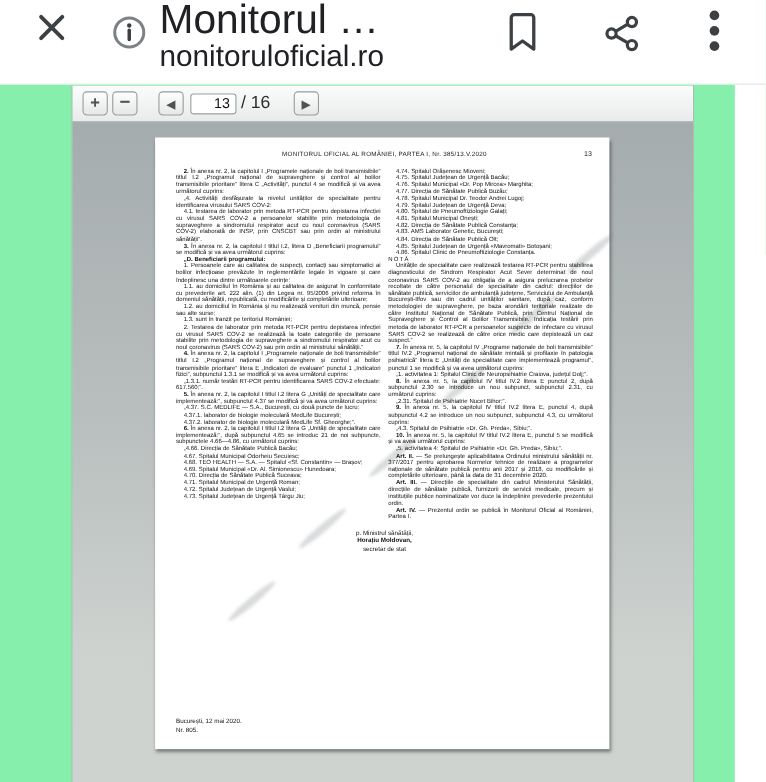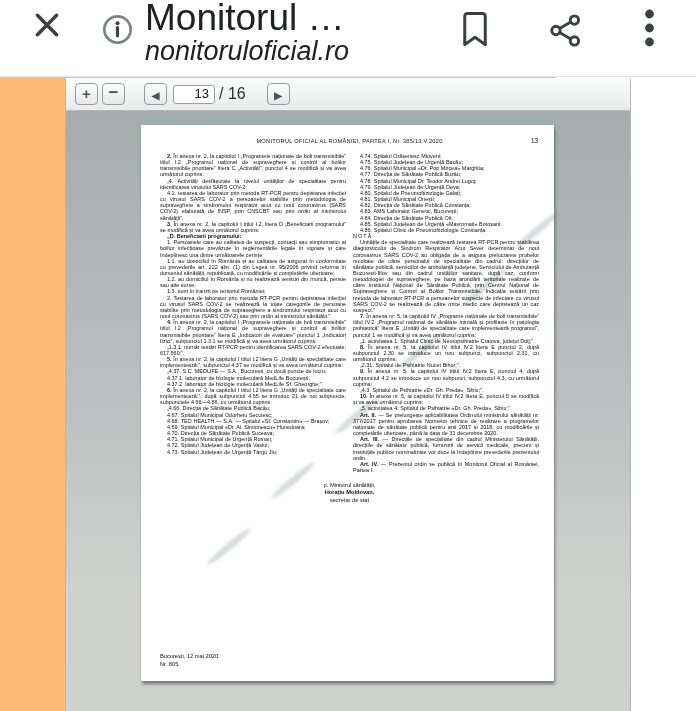--- a/index.html
+++ b/index.html
@@ -1,28 +1,28 @@
 <!DOCTYPE html>
 <html><head>
 <meta charset="utf-8">
 <style>
   * { margin:0; padding:0; box-sizing:border-box; }
   html,body { width:696px; height:711px; background:#fff; overflow:hidden;
               font-family:"Liberation Sans", sans-serif; }
-  .stage { position:relative; width:556px; height:711px; background:#fdba74; }
+  .stage { position:relative; width:668px; height:711px; background:#86efac; }
 
   
   .browser-header { position:absolute; left:0; top:0; width:696px; height:77px;
                     background:#fff; border-bottom:1px solid #e2e4e4; z-index:5; }
   .hicon { position:absolute; cursor:pointer; }
   .icon-close { left:30px; top:5px; }
   .icon-info  { left:101px; top:13px; }
   .title-wrap { position:absolute; left:145px; top:-3px; width:300px; }
   .browser-title { font-size:37px; font-weight:500; color:#202124; line-height:41px; white-space:nowrap; }
-  .browser-url   { font-size:27px; font-weight:400; color:#202124; line-height:30px; margin-top:-2px; white-space:nowrap;font-style:italic; }
+  .browser-url   { font-size:27px; font-weight:400; color:#202124; line-height:30px; margin-top:-2px; white-space:nowrap; }
   .icon-bookmark { left:460px; top:9px; }
   .icon-share    { left:547px; top:12px; }
   .icon-menu     { left:643px; top:7px; }
 
   
   .viewer { position:absolute; left:65px; top:78px; width:566px; height:633px;
             border-left:1px solid #b3b8b8; border-right:1px solid #b3b8b8; }
   .pdf-toolbar { position:absolute; left:0; top:0; width:100%; height:33px;
                  background:linear-gradient(#fbfcfc,#e9ebeb);
                  border-bottom:1px solid #b6baba;

